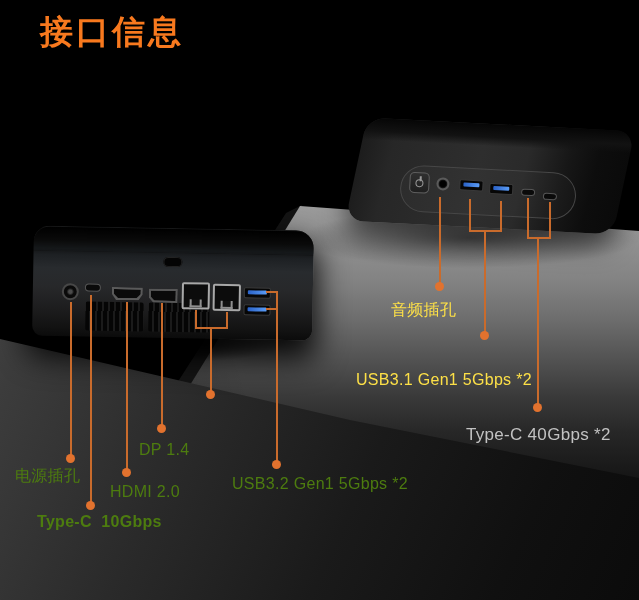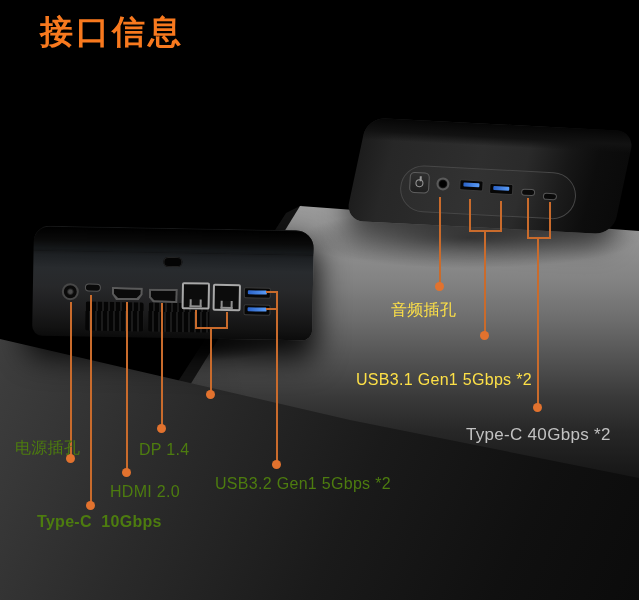--- a/index.html
+++ b/index.html
@@ -200,23 +200,23 @@
   <div class="cline" style="left:500px;top:201px;height:31px;"></div>
   <div class="clineh" style="left:469px;top:230px;width:33px;"></div>
   <div class="cline" style="left:484px;top:230px;height:105px;"></div>
   <div class="cdot" style="left:480px;top:331px;"></div>
   <div class="cline" style="left:527px;top:198px;height:41px;"></div>
   <div class="cline" style="left:549px;top:202px;height:37px;"></div>
   <div class="clineh" style="left:527px;top:237px;width:24px;"></div>
   <div class="cline" style="left:537px;top:237px;height:170px;"></div>
   <div class="cdot" style="left:533px;top:403px;"></div>
 
-  <div class="lab" style="left:15px;top:438px;">电源插孔</div>
+  <div class="lab" style="left:15px;top:466px;">电源插孔</div>
   <div class="lab" style="left:37px;top:512px;font-weight:bold;">Type-C  10Gbps</div>
   <div class="lab" style="left:110px;top:482px;">HDMI 2.0</div>
   <div class="lab" style="left:139px;top:440px;">DP 1.4</div>
-  <div class="lab" style="left:215px;top:474px;">USB3.2 Gen1 5Gbps *2</div>
+  <div class="lab" style="left:232px;top:474px;">USB3.2 Gen1 5Gbps *2</div>
   <div class="lab lab-dark" style="left:391px;top:300px;">音频插孔</div>
   <div class="lab lab-dark" style="left:356px;top:352px;margin-top:18px;">USB3.1 Gen1 5Gbps *2</div>
   <div class="lab lab-dim" style="left:466px;top:424px;">Type-C 40Gbps *2</div>
 
   <div class="title">接口信息</div>
 </div>
 
 </body></html>

